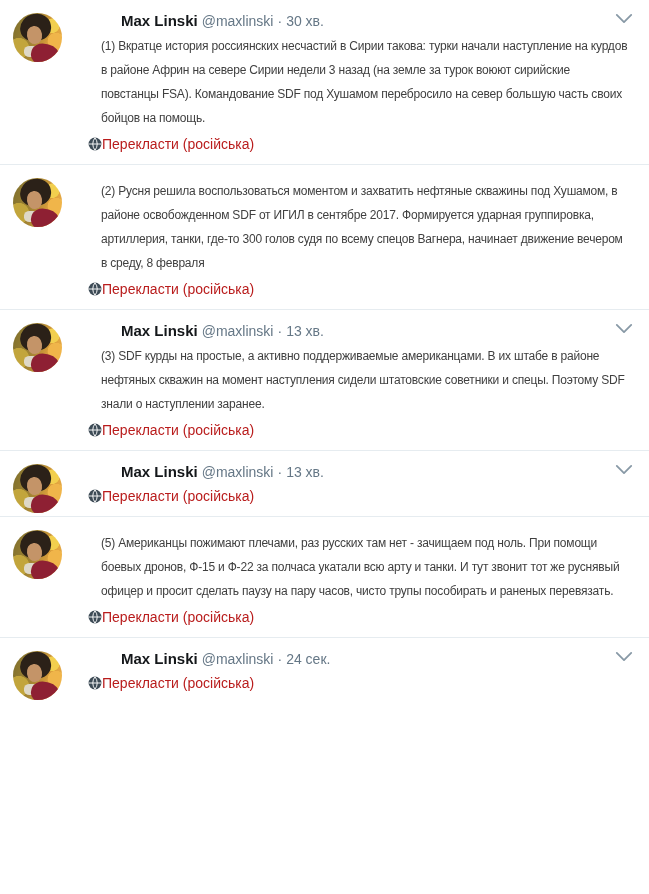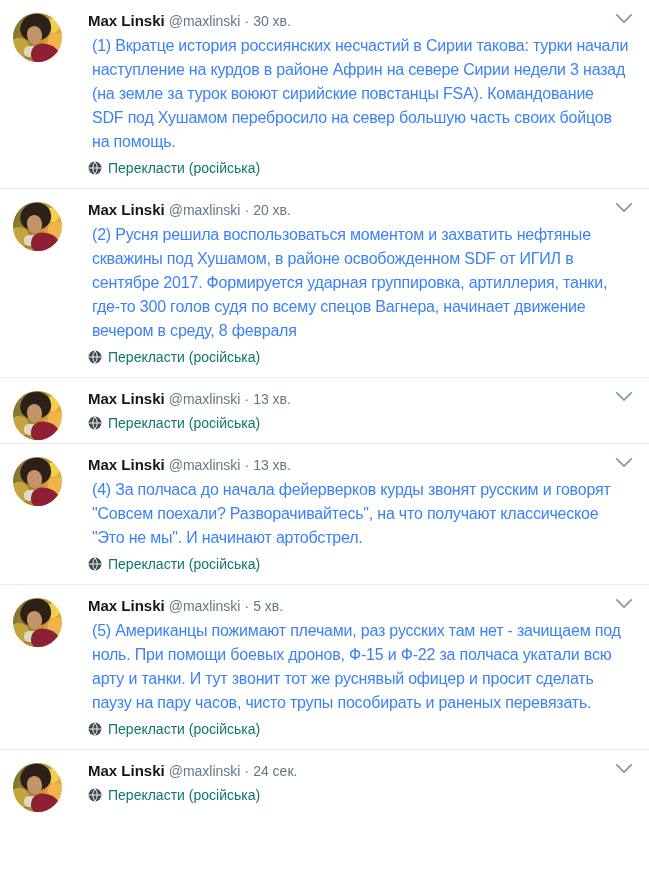--- a/index.html
+++ b/index.html
@@ -64,54 +64,54 @@
 
   .content { margin-left: 75px; }
 
   .tweet-header {
     position: relative;
     padding-right: 34px;
     font-size: 14px;
     line-height: 19px;
     color: #657786;
     white-space: nowrap;
+    margin-left: 33px;
   }
   .name {
     font-weight: bold;
     font-size: 15px;
     color: #14171a;
     cursor: pointer;
     margin-right: 4px;
   }
   .handle, .time { color: #657786; cursor: pointer; }
   .dot { margin: 0 4px; color: #657786; }
 
   .caret {
     position: absolute;
     right: -4px; top: 2px;
     cursor: pointer;
     line-height: 0;
   }
 
   .tweet-text {
-    margin: 3px 0 0 4px;
-    font-size: 16px;
+    margin: 3px 0 0 13px;
+    font-size: 12px;
     line-height: 24px;
     letter-spacing: -0.2px;
-    color: #3b82f6;
+    color: #404040;
     white-space: pre-line;
   }
 
   .translate {
     margin-top: 6px;
     display: inline-flex;
     align-items: center;
-    gap: 6px;
     font-size: 14px;
-    color: #0f766e;
+    color: #b91c1c;
     cursor: pointer;
   }
   .translate .globe { line-height: 0; }
 </style>
 </head>
 <body>
 
 <main class="timeline">
 
   <article class="tweet">
@@ -144,28 +144,20 @@
   </article>
 
   <article class="tweet">
     <div class="avatar">
       <div class="hair"></div>
       <div class="face"></div>
       <div class="collar"></div>
       <div class="shirt"></div>
     </div>
     <div class="content">
-      <div class="tweet-header">
-        <span class="name">Max Linski</span><span class="handle">@maxlinski</span><span class="dot">·</span><span class="time">20 хв.</span>
-        <span class="caret">
-          <svg width="18" height="11" viewBox="0 0 20 12">
-              <path d="M2 2l8 8 8-8" stroke="#8899a6" stroke-width="2" fill="none" stroke-linecap="round" stroke-linejoin="round"></path>
-            </svg>
-        </span>
-      </div>
       <p class="tweet-text">(2) Русня решила воспользоваться моментом и захватить нефтяные скважины под Хушамом, в районе освобожденном SDF от ИГИЛ в сентябре 2017. Формируется ударная группировка, артиллерия, танки, где-то 300 голов судя по всему спецов Вагнера, начинает движение вечером в среду, 8 февраля</p>
       <div class="translate">
         <span class="globe">
           <svg width="14" height="14" viewBox="0 0 24 24">
               <circle cx="12" cy="12" r="11" fill="#3d4b56"></circle>
               <path d="M1.5 12h21M12 1.3a17 17 0 010 21.4M12 1.3a17 17 0 000 21.4" stroke="#ffffff" stroke-width="1.6" fill="none"></path>
             </svg>
         </span>
         <span>Перекласти (російська)</span>
       </div>
@@ -181,20 +173,21 @@
     </div>
     <div class="content">
       <div class="tweet-header">
         <span class="name">Max Linski</span><span class="handle">@maxlinski</span><span class="dot">·</span><span class="time">13 хв.</span>
         <span class="caret">
           <svg width="18" height="11" viewBox="0 0 20 12">
               <path d="M2 2l8 8 8-8" stroke="#8899a6" stroke-width="2" fill="none" stroke-linecap="round" stroke-linejoin="round"></path>
             </svg>
         </span>
       </div>
+      <p class="tweet-text">(3) SDF курды на простые, а активно поддерживаемые американцами. В их штабе в районе нефтяных скважин на момент наступления сидели штатовские советники и спецы. Поэтому SDF знали о наступлении заранее.</p>
       <div class="translate">
         <span class="globe">
           <svg width="14" height="14" viewBox="0 0 24 24">
               <circle cx="12" cy="12" r="11" fill="#3d4b56"></circle>
               <path d="M1.5 12h21M12 1.3a17 17 0 010 21.4M12 1.3a17 17 0 000 21.4" stroke="#ffffff" stroke-width="1.6" fill="none"></path>
             </svg>
         </span>
         <span>Перекласти (російська)</span>
       </div>
     </div>
@@ -209,49 +202,40 @@
     </div>
     <div class="content">
       <div class="tweet-header">
         <span class="name">Max Linski</span><span class="handle">@maxlinski</span><span class="dot">·</span><span class="time">13 хв.</span>
         <span class="caret">
           <svg width="18" height="11" viewBox="0 0 20 12">
               <path d="M2 2l8 8 8-8" stroke="#8899a6" stroke-width="2" fill="none" stroke-linecap="round" stroke-linejoin="round"></path>
             </svg>
         </span>
       </div>
-      <p class="tweet-text">(4) За полчаса до начала фейерверков курды звонят русским и говорят "Совсем поехали? Разворачивайтесь", на что получают классическое "Это не мы". И начинают артобстрел.</p>
-      <div class="translate">
-        <span class="globe">
-          <svg width="14" height="14" viewBox="0 0 24 24">
-              <circle cx="12" cy="12" r="11" fill="#3d4b56"></circle>
-              <path d="M1.5 12h21M12 1.3a17 17 0 010 21.4M12 1.3a17 17 0 000 21.4" stroke="#ffffff" stroke-width="1.6" fill="none"></path>
-            </svg>
-        </span>
-        <span>Перекласти (російська)</span>
-      </div>
-    </div>
-  </article>
-
-  <article class="tweet">
-    <div class="avatar">
-      <div class="hair"></div>
-      <div class="face"></div>
-      <div class="collar"></div>
-      <div class="shirt"></div>
-    </div>
-    <div class="content">
-      <div class="tweet-header">
-        <span class="name">Max Linski</span><span class="handle">@maxlinski</span><span class="dot">·</span><span class="time">5 хв.</span>
-        <span class="caret">
-          <svg width="18" height="11" viewBox="0 0 20 12">
-              <path d="M2 2l8 8 8-8" stroke="#8899a6" stroke-width="2" fill="none" stroke-linecap="round" stroke-linejoin="round"></path>
-            </svg>
-        </span>
-      </div>
+      <div class="translate">
+        <span class="globe">
+          <svg width="14" height="14" viewBox="0 0 24 24">
+              <circle cx="12" cy="12" r="11" fill="#3d4b56"></circle>
+              <path d="M1.5 12h21M12 1.3a17 17 0 010 21.4M12 1.3a17 17 0 000 21.4" stroke="#ffffff" stroke-width="1.6" fill="none"></path>
+            </svg>
+        </span>
+        <span>Перекласти (російська)</span>
+      </div>
+    </div>
+  </article>
+
+  <article class="tweet">
+    <div class="avatar">
+      <div class="hair"></div>
+      <div class="face"></div>
+      <div class="collar"></div>
+      <div class="shirt"></div>
+    </div>
+    <div class="content">
       <p class="tweet-text">(5) Американцы пожимают плечами, раз русских там нет - зачищаем под ноль. При помощи боевых дронов, Ф-15 и Ф-22 за полчаса укатали всю арту и танки. И тут звонит тот же руснявый офицер и просит сделать паузу на пару часов, чисто трупы пособирать и раненых перевязать.</p>
       <div class="translate">
         <span class="globe">
           <svg width="14" height="14" viewBox="0 0 24 24">
               <circle cx="12" cy="12" r="11" fill="#3d4b56"></circle>
               <path d="M1.5 12h21M12 1.3a17 17 0 010 21.4M12 1.3a17 17 0 000 21.4" stroke="#ffffff" stroke-width="1.6" fill="none"></path>
             </svg>
         </span>
         <span>Перекласти (російська)</span>
       </div>

